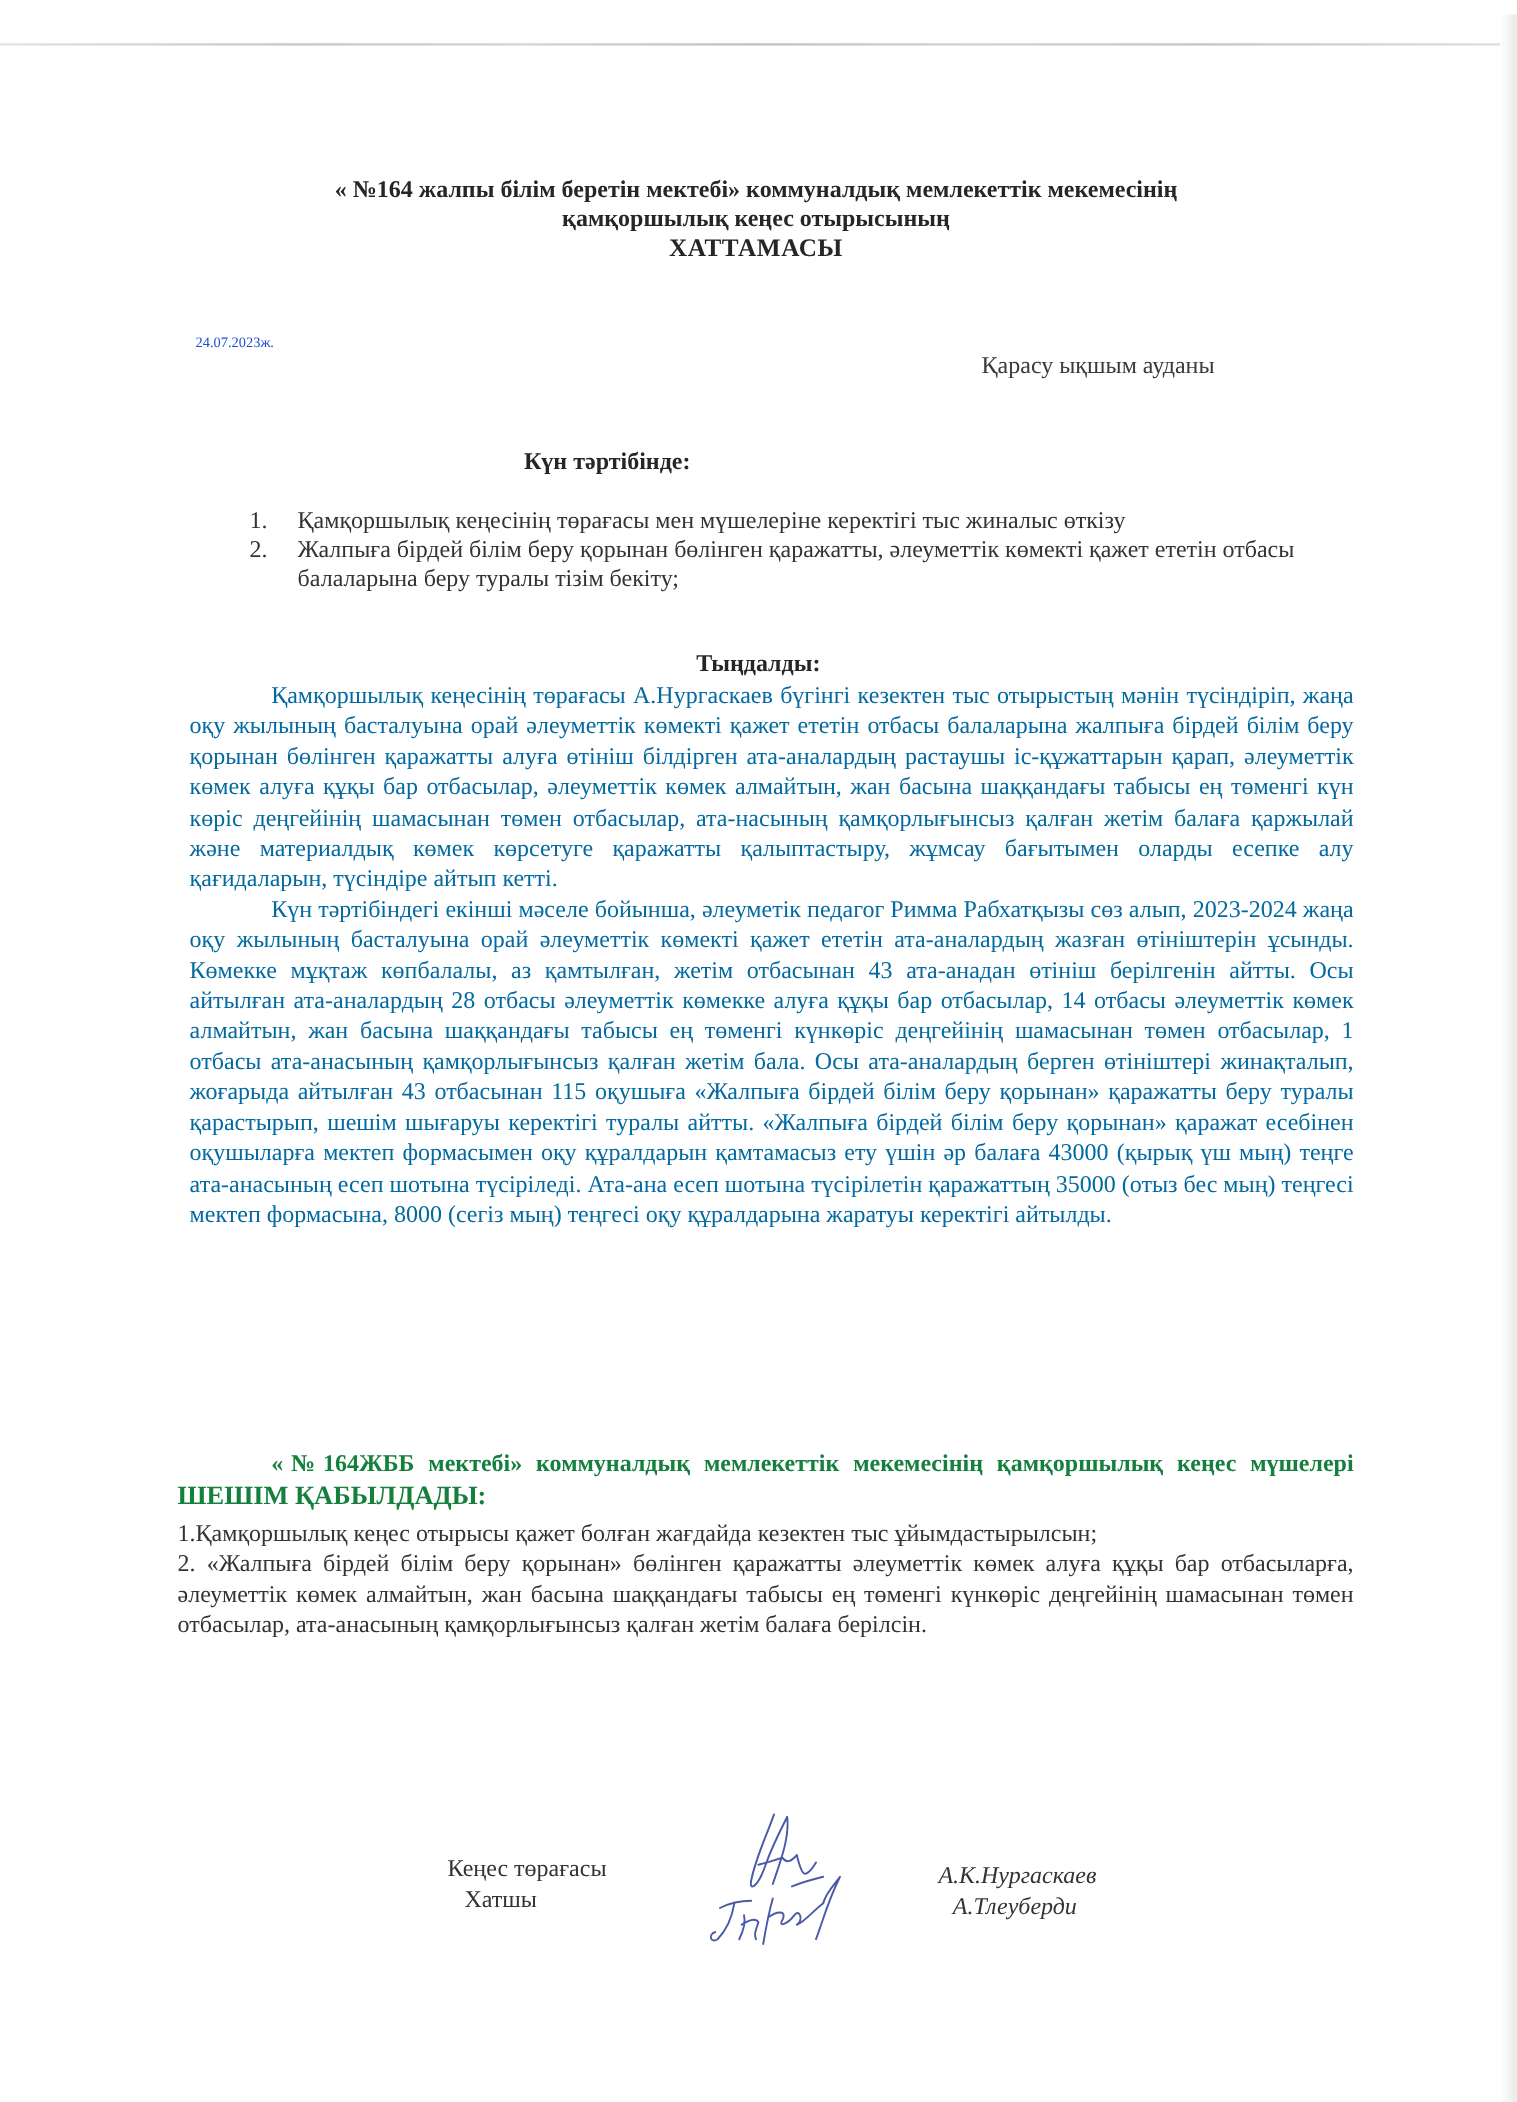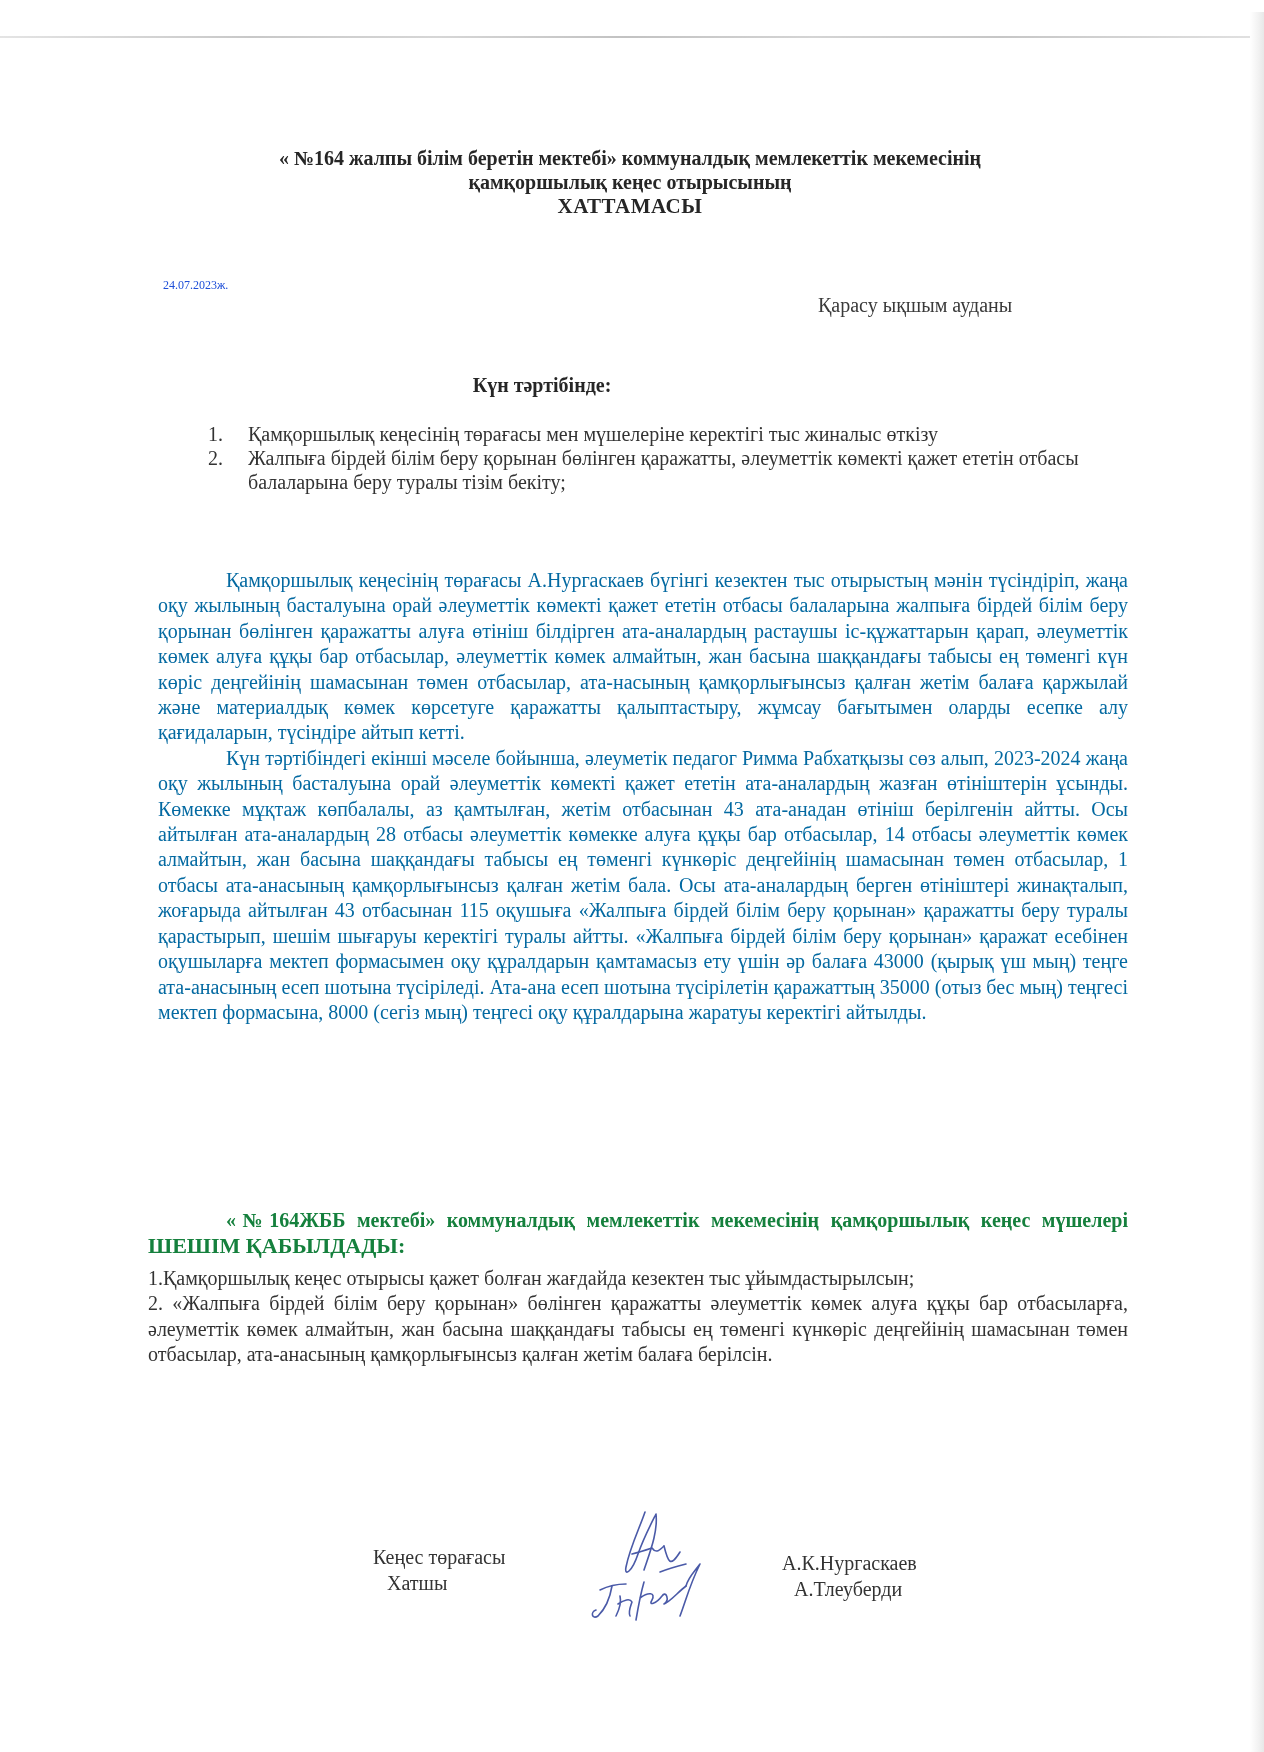--- a/index.html
+++ b/index.html
@@ -63,21 +63,20 @@
     }
     .agenda-heading {
       position: absolute;
       top: 362px;
       left: 0;
       width: 1012px;
       text-align: center;
       font-weight: bold;
       font-size: 20px;
       color: #262626;
-      padding-left: 36px;
     }
     .agenda {
       position: absolute;
       top: 410px;
       left: 208px;
       width: 880px;
       margin: 0;
       padding: 0;
       list-style: none;
       font-size: 20px;
@@ -154,20 +153,21 @@
     .sign-roles div:nth-child(2) {
       padding-left: 14px;
     }
     .sign-names {
       position: absolute;
       top: 1538px;
       left: 782px;
       font-size: 20px;
       line-height: 26px;
       color: #333;
+      font-style: italic;
     }
     .sign-names div:nth-child(2) {
       padding-left: 12px;
     }
     .signature {
       position: absolute;
       top: 1480px;
       left: 560px;
       width: 170px;
       height: 140px;
@@ -194,20 +194,21 @@
     <li>
       <span class="num">1.</span>
       <span>Қамқоршылық кеңесінің төрағасы мен мүшелеріне керектігі тыс жиналыс өткізу</span>
     </li>
     <li>
       <span class="num">2.</span>
       <span>Жалпыға бірдей білім беру қорынан бөлінген қаражатты, әлеуметтік көмекті қажет ететін отбасы балаларына беру туралы тізім бекіту;</span>
     </li>
   </ol>
 
+  <div class="section-heading" style="top:530px;">Тыңдалды:</div>
   <div class="body-text" style="top:556px;">
     <p>Қамқоршылық кеңесінің төрағасы А.Нургаскаев бүгінгі кезектен тыс отырыстың мәнін түсіндіріп, жаңа оқу жылының басталуына орай әлеуметтік көмекті қажет ететін отбасы балаларына жалпыға бірдей білім беру қорынан бөлінген қаражатты алуға өтініш білдірген ата-аналардың растаушы іс-құжаттарын қарап, әлеуметтік көмек алуға құқы бар отбасылар, әлеуметтік көмек алмайтын, жан басына шаққандағы табысы ең төменгі күн көріс деңгейінің шамасынан төмен отбасылар, ата-насының қамқорлығынсыз қалған жетім балаға қаржылай және материалдық көмек көрсетуге қаражатты қалыптастыру, жұмсау бағытымен оларды есепке алу қағидаларын, түсіндіре айтып кетті.</p>
     <p>Күн тәртібіндегі екінші мәселе бойынша, әлеуметік педагог Римма Рабхатқызы сөз алып, 2023-2024 жаңа оқу жылының басталуына орай әлеуметтік көмекті қажет ететін ата-аналардың жазған өтініштерін ұсынды. Көмекке мұқтаж көпбалалы, аз қамтылған, жетім отбасынан 43 ата-анадан өтініш берілгенін айтты. Осы айтылған ата-аналардың 28 отбасы әлеуметтік көмекке алуға құқы бар отбасылар, 14 отбасы әлеуметтік көмек алмайтын, жан басына шаққандағы табысы ең төменгі күнкөріс деңгейінің шамасынан төмен отбасылар, 1 отбасы ата-анасының қамқорлығынсыз қалған жетім бала. Осы ата-аналардың берген өтініштері жинақталып, жоғарыда айтылған 43 отбасынан 115 оқушыға «Жалпыға бірдей білім беру қорынан» қаражатты беру туралы қарастырып, шешім шығаруы керектігі туралы айтты. «Жалпыға бірдей білім беру қорынан» қаражат есебінен оқушыларға мектеп формасымен оқу құралдарын қамтамасыз ету үшін әр балаға 43000 (қырық үш мың) теңге ата-анасының есеп шотына түсіріледі. Ата-ана есеп шотына түсірілетін қаражаттың 35000 (отыз бес мың) теңгесі мектеп формасына, 8000 (сегіз мың) теңгесі оқу құралдарына жаратуы керектігі айтылды.</p>
   </div>
 
   <div class="decision-heading">
     <span>«№164ЖББ мектебі» коммуналдық мемлекеттік мекемесінің қамқоршылық кеңес мүшелері </span><span class="big">ШЕШІМ ҚАБЫЛДАДЫ:</span>
   </div>
   <div class="decisions">
     <p>1.Қамқоршылық кеңес отырысы қажет болған жағдайда кезектен тыс ұйымдастырылсын;</p>

